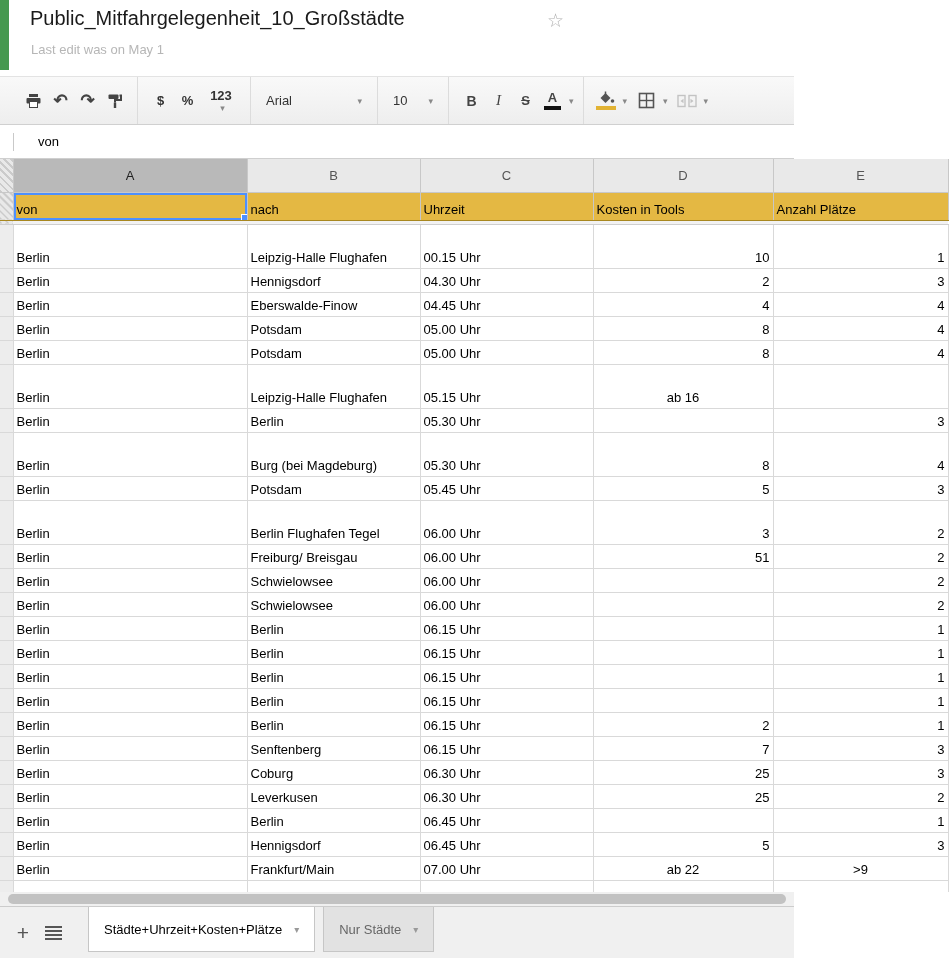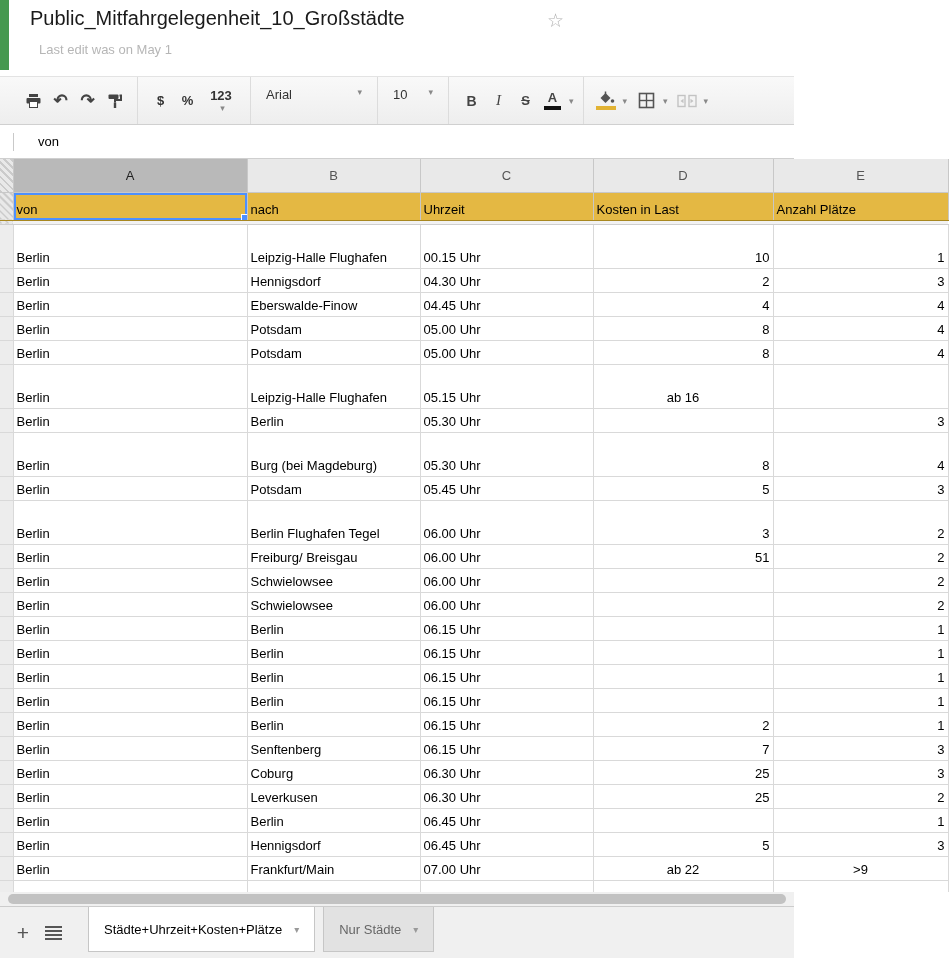--- a/index.html
+++ b/index.html
@@ -7,32 +7,32 @@
   body { font-family:"Liberation Sans", sans-serif; width:951px; height:960px; overflow:hidden; }
   .app { position:relative; width:794px; height:960px; background:#fff; }
 
   
   .titlebar { position:relative; height:76px; background:#fff; }
   .green-strip { position:absolute; left:0; top:0; width:9px; height:70px; background:#45994f; }
   .doc-title { position:absolute; left:30px; top:7px; font-size:20px; color:#1a1a1a; letter-spacing:0; }
   .star-btn { position:absolute; left:547px; top:9px; font-size:19px; color:#b0b0b0; cursor:pointer; }
   .menubar { position:absolute; left:21px; top:42px; display:flex; align-items:center; font-size:13px; color:#1f1f1f; }
   .menu-item { padding:5px 9px; cursor:pointer; }
-  .last-edit { color:#b6b6b6; margin-left:18px; white-space:nowrap; }
+  .last-edit { color:#b6b6b6; margin-left:10px; white-space:nowrap; }
 
   
   .toolbar { height:49px; background:linear-gradient(#f9f9f9,#eeeeee); border-top:1px solid #e3e3e3; border-bottom:1px solid #d0d0d0; display:flex; align-items:stretch; }
   .tgroup { display:flex; align-items:center; padding:0 9px; border-right:1px solid #dcdcdc; }
   .tgroup.first { padding-left:20px; }
   .tgroup.last { border-right:none; }
   .tbtn { display:flex; flex-direction:column; align-items:center; justify-content:center; min-width:27px; height:30px; color:#444; font-size:13px; cursor:pointer; border-radius:2px; }
   .tbtn .glyph { font-size:17px; font-weight:bold; color:#444; line-height:1; }
   .tlabel { font-weight:bold; color:#333; }
   .caret { font-size:9px; color:#888; margin-left:3px; }
-  .combo { display:flex; align-items:flex-start; justify-content:space-between; height:28px; padding:0 6px; cursor:pointer; }
+  .combo { display:flex; align-items:center; justify-content:space-between; height:28px; padding:0 6px; cursor:pointer; }
   .combo.font { width:108px; }
   .combo.size { width:52px; }
   .combo-label { font-size:13px; color:#333; }
   .btn-bold { font-weight:bold; font-size:14px; }
   .btn-italic { font-style:italic; font-family:"Liberation Serif", serif; font-size:15px; }
   .btn-strike { text-decoration:line-through; font-size:13px; font-weight:bold; }
   .stacked { display:flex; flex-direction:column; align-items:center; gap:2px; }
   .stacked .bar { width:17px; height:4px; }
   .bar-black { background:#111; }
   .bar-gold { background:#e2b334; }
@@ -225,21 +225,21 @@
           <td>B</td>
           <td>C</td>
           <td>D</td>
           <td>E</td>
         </tr>
         <tr class="frozen">
           <td class="strip hatch"></td>
           <td class="a1">von</td>
           <td>nach</td>
           <td>Uhrzeit</td>
-          <td>Kosten in Last</td>
+          <td>Kosten in Tools</td>
           <td>Anzahl Plätze</td>
         </tr>
         <tr class="freezediv">
           <td class="hatch"></td>
           <td colspan="5"></td>
         </tr>
 
       <tr class="data tall">
             <td class="strip"></td>
             <td>Berlin</td>

